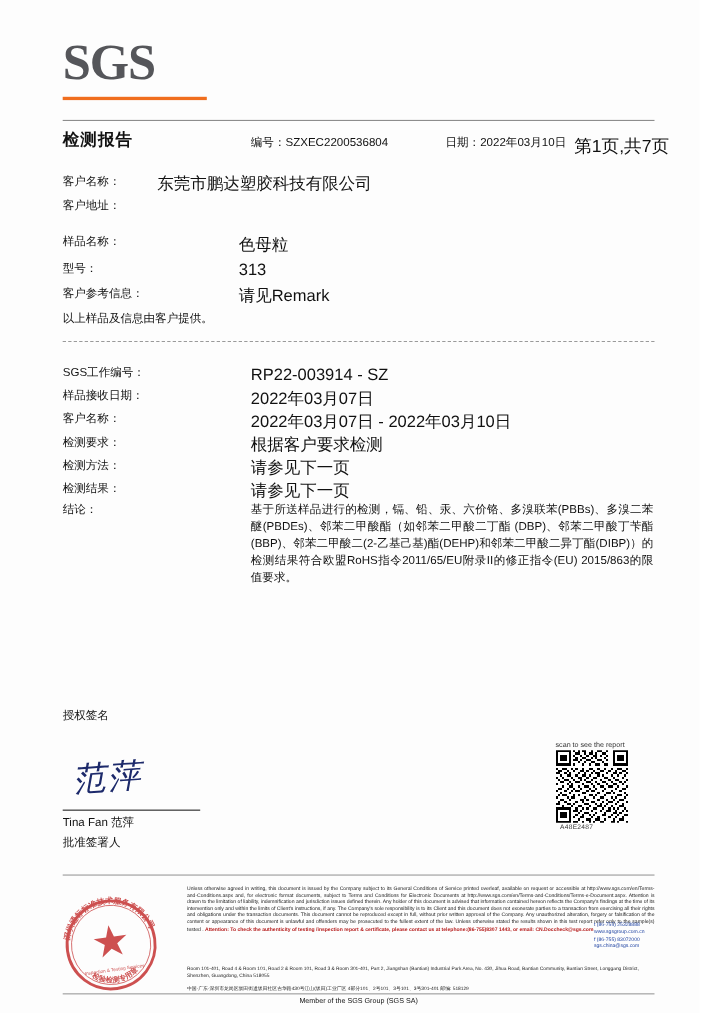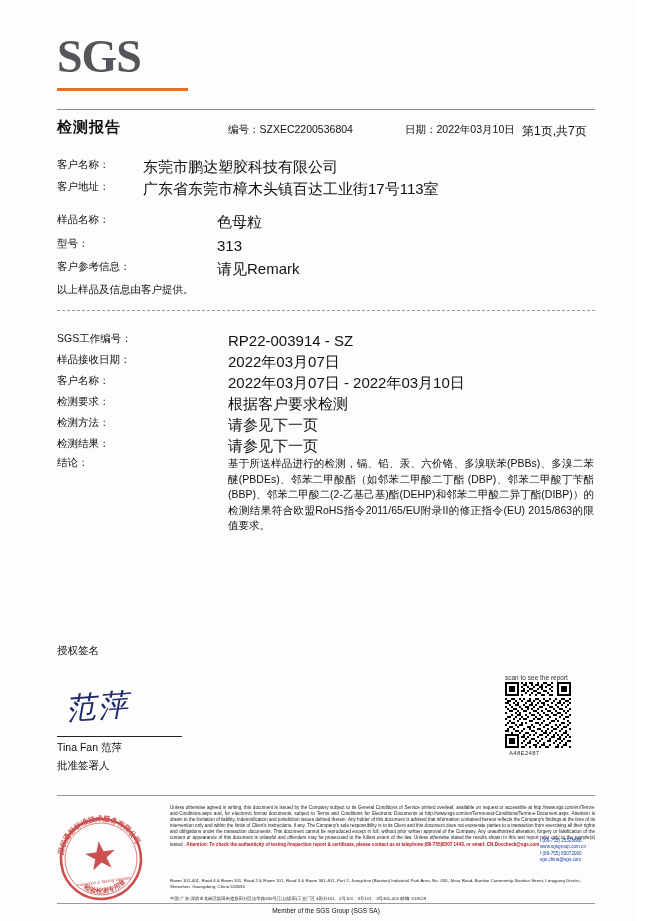--- a/index.html
+++ b/index.html
@@ -77,21 +77,21 @@
     position: absolute;
     left: 405px;
     top: 123px;
     font-size: 10.5px;
     color: #111;
   }
   .doc-page {
     position: absolute;
     left: 522px;
     top: 123px;
-    font-size: 12px;
+    font-size: 16px;
     color: #111;
   }
 
   
   .field-label {
     position: absolute;
     font-size: 10.5px;
     color: #111;
     white-space: nowrap;
   }
@@ -297,21 +297,20 @@
     </div>
     <div class="doc-date">
       <span>日期：</span><span>2022年03月10日</span>
     </div>
     <div class="doc-page">第1页,共7页</div>
 
     <div class="field-label" style="left:57px; top:158px;">客户名称：</div>
     <div class="field-value" style="left:143px; top:158px;">东莞市鹏达塑胶科技有限公司</div>
 
     <div class="field-label" style="left:57px; top:180px;">客户地址：</div>
-    <div class="field-value" style="left:143px; top:180px;">广东省东莞市樟木头镇百达工业街17号113室</div>
 
     <div class="field-label" style="left:57px; top:213px;">样品名称：</div>
     <div class="field-value" style="left:217px; top:213px;">色母粒</div>
 
     <div class="field-label" style="left:57px; top:237px;">型号：</div>
     <div class="field-value" style="left:217px; top:237px;">313</div>
 
     <div class="field-label" style="left:57px; top:260px;">客户参考信息：</div>
     <div class="field-value" style="left:217px; top:260px;">请见Remark</div>
 

